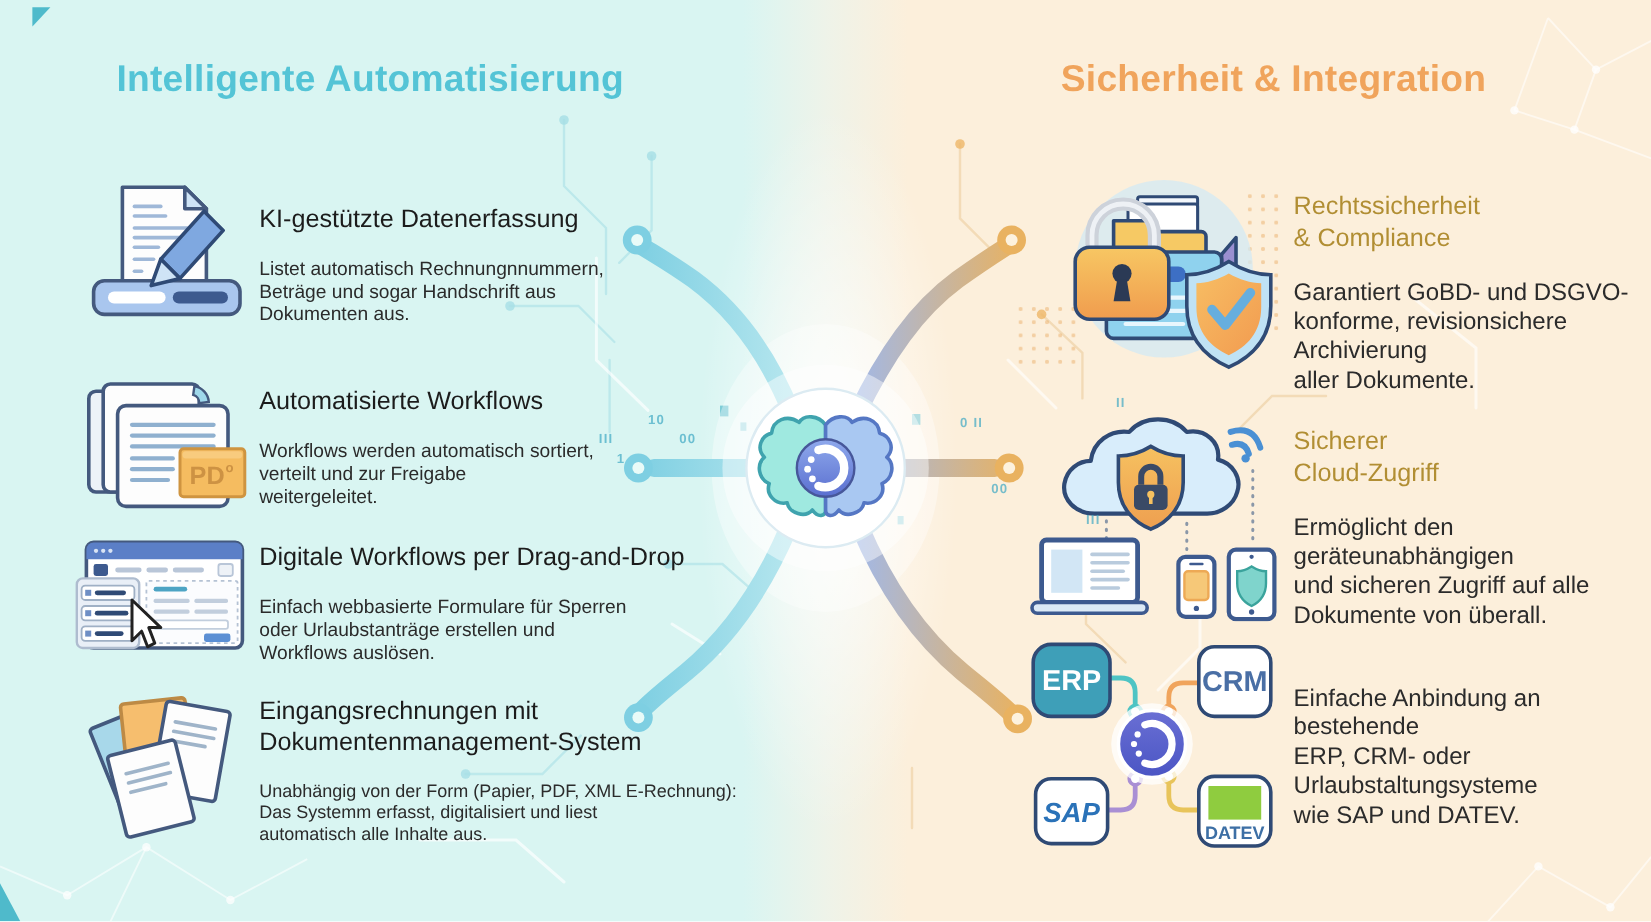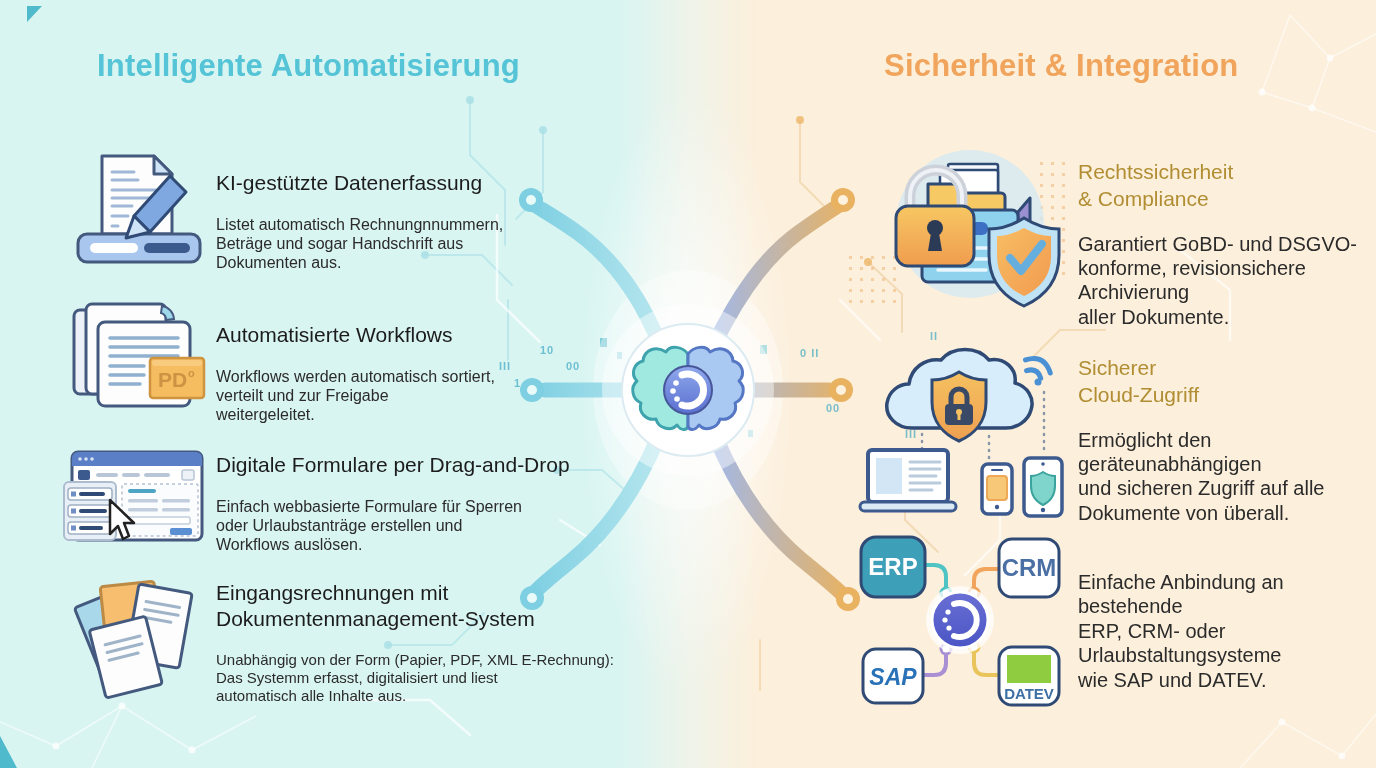--- a/index.html
+++ b/index.html
@@ -183,21 +183,21 @@
       <polygon points="62,66 78,82 54,88" fill="#cfe4f6" stroke="#2f4a75" stroke-width="3" stroke-linejoin="round"></polygon>
     </svg>
   </div>
   <div class="item" style="left:216px;top:170px;width:330px">
     <div class="heading">KI-gestützte Datenerfassung</div>
     <div class="body">Listet automatisch Rechnungnnummern,
 Beträge und sogar Handschrift aus
 Dokumenten aus.</div>
   </div>
 
-  <div class="item" style="left:66px;top:300px">
+  <div class="item" style="left:66px;top:316px">
     <svg width="140" height="118" viewBox="0 0 140 118">
       <rect x="8" y="10" width="78" height="84" rx="6" fill="#edf2f8" stroke="#44597e" stroke-width="3"></rect>
       <rect x="20" y="4" width="80" height="90" rx="6" fill="#fdfdfd" stroke="#44597e" stroke-width="3"></rect>
       <path d="M96,6 a14,14 0 0 1 12,13 l-8,1 a7,7 0 0 0 -5,-7 z" fill="#9fd8ea" stroke="#44597e" stroke-width="2"></path>
       <rect x="32" y="22" width="92" height="84" rx="7" fill="#fdfdfd" stroke="#44597e" stroke-width="3"></rect>
       <g stroke="#8fb0cf" stroke-width="3.5" stroke-linecap="round">
         <path d="M44,38 H112"></path>
           <path d="M44,47 H112"></path>
           <path d="M44,56 H112"></path>
         <path d="M44,66 H78"></path>
@@ -254,21 +254,21 @@
         <g fill="#2f4a75">
             <rect x="21" y="48" width="26" height="4" rx="2"></rect>
             <rect x="21" y="65" width="28" height="4" rx="2"></rect>
             <rect x="21" y="82" width="24" height="4" rx="2"></rect>
           </g>
       </g>
       <polygon points="52,56 52,90 60,82 65,95 71,92 66,79 76,79" fill="#ffffff" stroke="#222222" stroke-width="2.5" stroke-linejoin="round"></polygon>
     </svg>
   </div>
   <div class="item" style="left:216px;top:452px;width:360px">
-    <div class="heading">Digitale Formulare per Drag-and-Drop</div>
+    <div class="heading">Digitale Workflows per Drag-and-Drop</div>
     <div class="body">Einfach webbasierte Formulare für Sperren
 oder Urlaubstanträge erstellen und
 Workflows auslösen.</div>
   </div>
 
   <div class="item" style="left:66px;top:572px">
     <svg width="145" height="130" viewBox="0 0 145 130">
       <g transform="rotate(-22 45 60)">
           <rect x="20" y="24" width="50" height="72" rx="3" fill="#a8d8ea" stroke="#44597e" stroke-width="3"></rect>
         </g>

